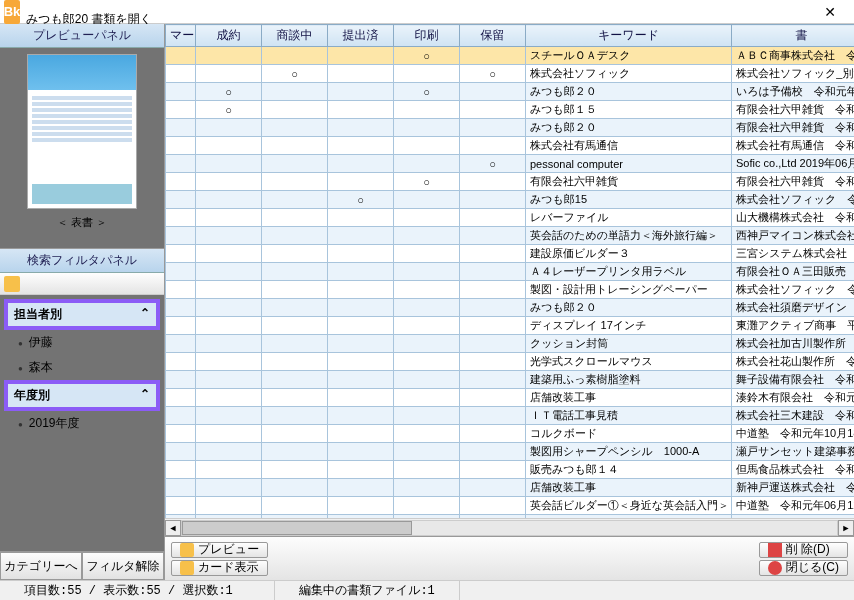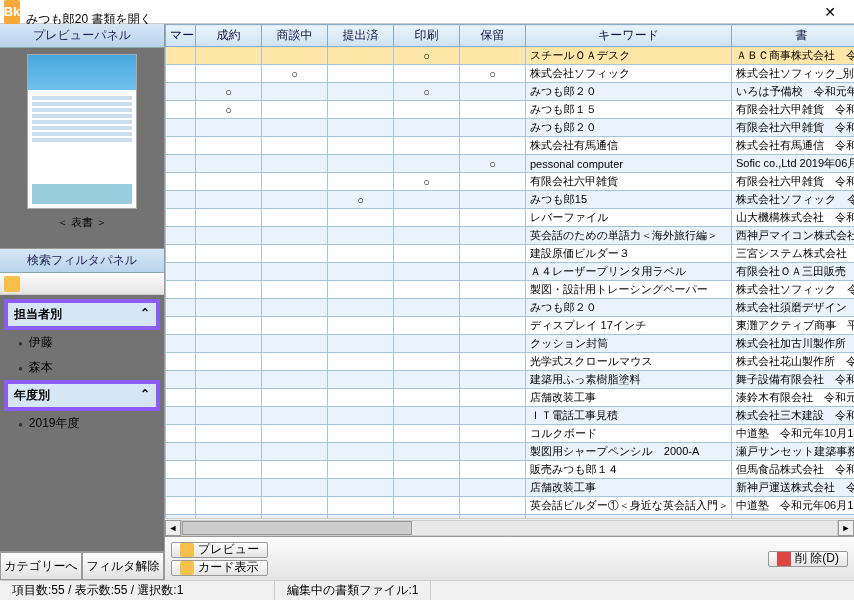--- a/index.html
+++ b/index.html
@@ -54,21 +54,21 @@
 .btn-col{display:flex;flex-direction:column;gap:2px;}
 .btn.primary{border:2px solid #2a7ad4; padding:8px 14px; height:36px;}
 .spacer{flex:1;}
 .bicon.preview{background:#f7c04a;border-radius:2px;}
 .bicon.card{background:#f7c04a;border-radius:2px;}
 .bicon.open{background:#f7c04a;border-radius:2px;}
 .bicon.del{background:#d44;}
 .bicon.close{background:#d44;border-radius:50%;}
 
 .status { height: 20px; background:#f0f0f0; border-top:1px solid #ccc; display:flex; align-items:center; font-size:11px;}
-.status .cell{padding:0 12px; border-right:1px solid #ccc; height:100%; display:flex; align-items:center;}
+.status .cell{padding:0 24px; border-right:1px solid #ccc; height:100%; display:flex; align-items:center;font-family:Liberation Mono, monospace;}
 .status .cell:first-child{width:275px;}
 </style>
 </head>
 <body>
 
 <div class="titlebar">
   <span class="app-icon">Bk</span>
   <span class="title">みつも郎20 書類を開く</span>
   <span class="close">✕</span>
 </div>
@@ -356,21 +356,21 @@
               <td>コルクボード</td>
               <td>中道塾　令和元年10月18日</td>
             </tr>
             <tr class="alt">
               <td></td>
               <td class="c"></td>
               <td class="c"></td>
               <td class="c"></td>
               <td class="c"></td>
               <td class="c"></td>
-              <td>製図用シャープペンシル　2000-A</td>
+              <td>製図用シャープペンシル　1000-A</td>
               <td>瀬戸サンセット建築事務</td>
             </tr>
             <tr>
               <td></td>
               <td class="c"></td>
               <td class="c"></td>
               <td class="c"></td>
               <td class="c"></td>
               <td class="c"></td>
               <td>販売みつも郎１４</td>
@@ -427,20 +427,24 @@
             <span class="bicon card"></span>
             <span>カード表示</span>
           </div>
       </div>
       <div class="spacer"></div>
       <div class="btn-col">
         <div class="btn">
             <span class="bicon del"></span>
             <span>削 除(D)</span>
           </div>
+        <div class="btn">
+            <span class="bicon close"></span>
+            <span>閉じる(C)</span>
+          </div>
       </div>
     </div>
   </div>
 </div>
 
 <div class="status">
   <div class="cell">項目数:55 / 表示数:55 / 選択数:1</div>
   <div class="cell">編集中の書類ファイル:1</div>
 </div>
 

